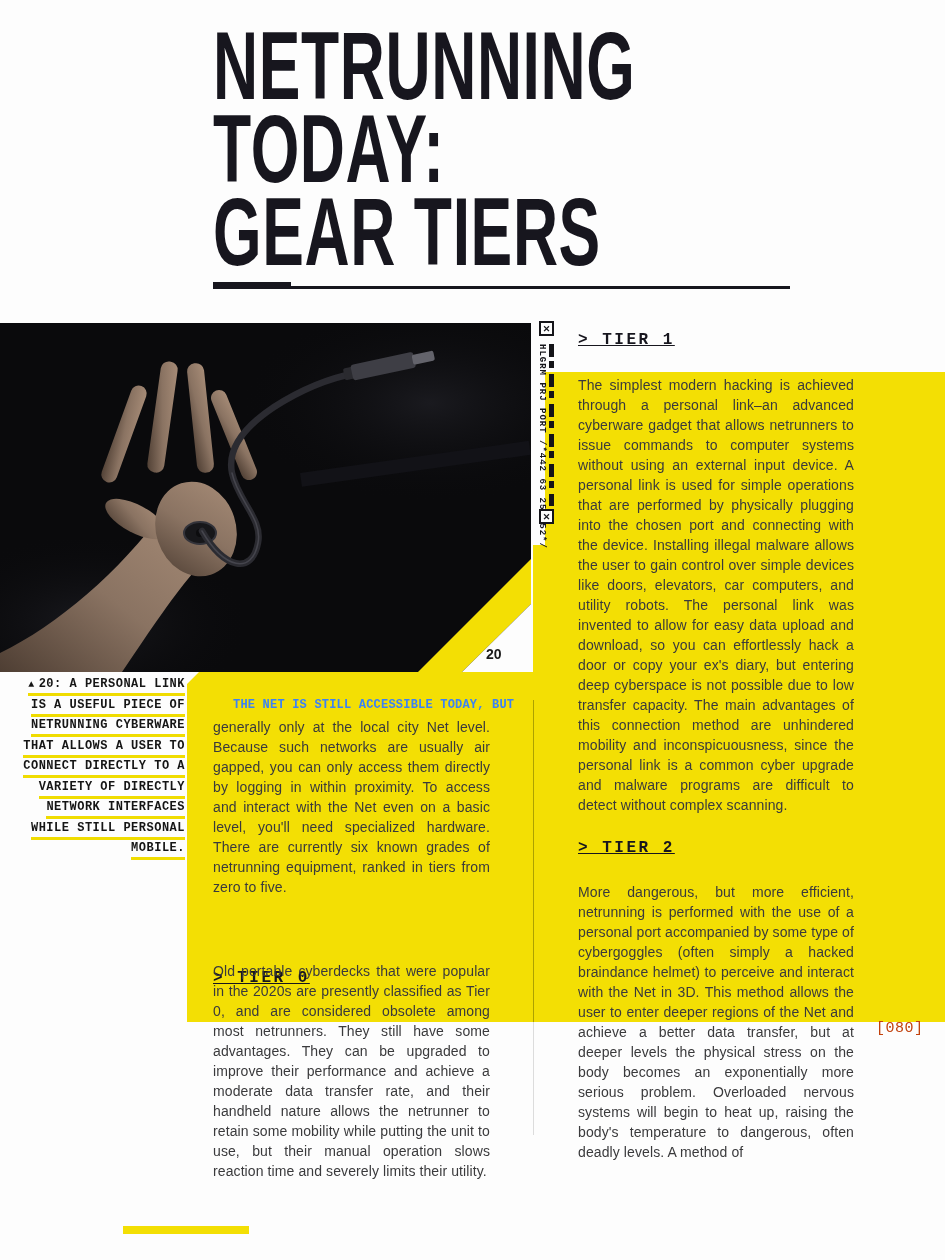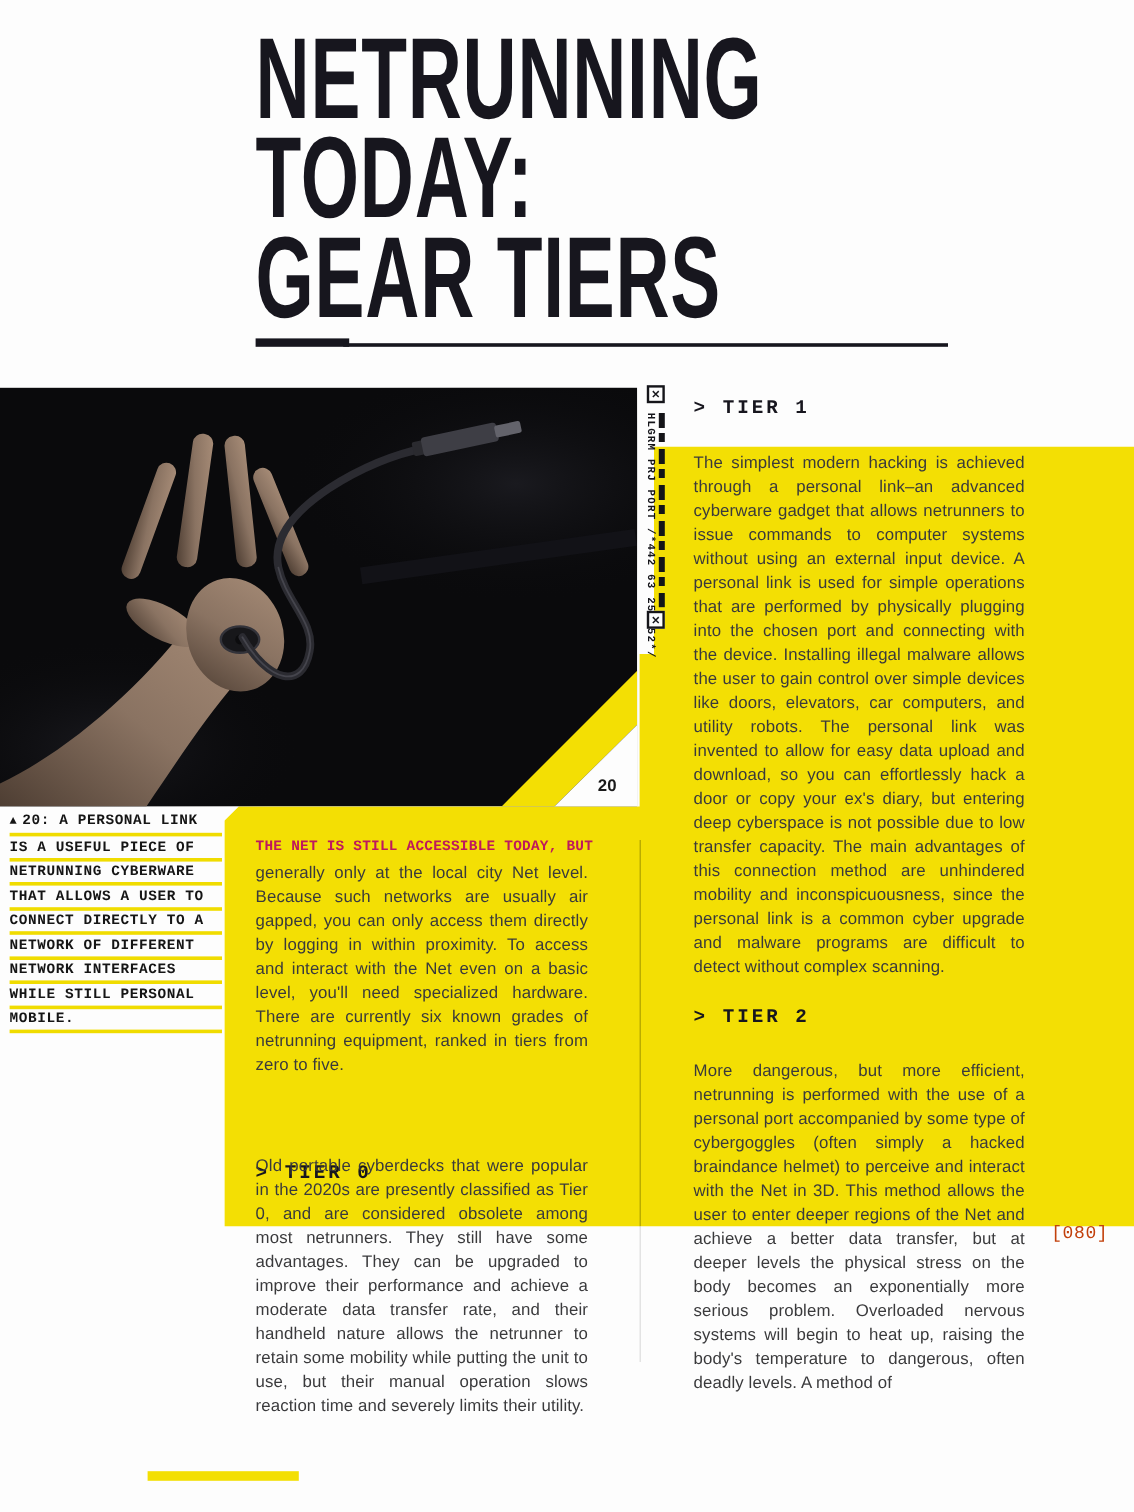--- a/index.html
+++ b/index.html
@@ -44,49 +44,49 @@
     font:bold 9px "Liberation Mono",monospace;letter-spacing:1px;color:#15151A;
     white-space:nowrap;
   }
   .side-dashes{
     left:549px;top:344px;width:5px;height:162px;
     background:repeating-linear-gradient(180deg,#141418 0 13px,transparent 13px 17px,
                #141418 17px 24px,transparent 24px 30px);
   }
 
   
-  .caption{left:8px;top:678px;width:177px;display:flex;flex-direction:column;}
+  .caption{left:8px;top:678px;width:177px;display:flex;flex-direction:column;align-items:flex-end;}
   .caption .cap-line{
     font:bold 12px "Liberation Mono",monospace;letter-spacing:0.5px;color:#151515;
     line-height:13px;padding-bottom:2px;border-bottom:3px solid #F0DC00;margin-bottom:2.5px;
     white-space:nowrap;
   }
   .cap-marker{font-size:10px;margin-right:4px;}
 
   
   .heading{
-    font:bold 16px "Liberation Mono",monospace;letter-spacing:2.5px;color:#17161E;white-space:nowrap;
+    font:bold 16px "Liberation Mono",monospace;letter-spacing:2.5px;color:#17161E;white-space:nowrap;text-decoration:underline;
   }
   .body-text{
     font-size:14px;line-height:20px;text-align:justify;color:#3A3A3C;letter-spacing:0.1px;
   }
   .lead{
-    font:bold 12px "Liberation Mono",monospace;letter-spacing:0.2px;color:#be185d;
-    display:block;margin-bottom:5px;white-space:nowrap;
+    font:bold 12px "Liberation Mono",monospace;letter-spacing:0.2px;color:#3b82f6;
+    display:block;margin-bottom:5px;white-space:nowrap;margin-left:20px;
   }
   .intro{left:213px;top:698px;width:277px;}
   .h-tier0{left:213px;top:921px;margin-top:48px;}
   .p-tier0{left:213px;top:961px;width:277px;}
   .h-tier1{left:578px;top:331px;}
   .p-tier1{left:578px;top:375px;width:276px;}
   .h-tier2{left:578px;top:839px;}
   .p-tier2{left:578px;top:882px;width:276px;}
 
   
-  .badge20{left:486px;top:646px;width:40px;text-align:center;
+  .badge20{left:486px;top:646px;width:40px;text-align:left;
     font:bold 14px "Liberation Sans",sans-serif;color:#1A1A1A;}
   .pagenum{left:876px;top:1020px;font:15px "Liberation Mono",monospace;
     letter-spacing:0.5px;color:#c2410c;}
 
   
   .bottom-bar{left:123px;top:1226px;width:126px;height:8px;background:#F3DF04;}
 </style>
 </head>
 <body>
 
@@ -152,21 +152,21 @@
 <div class="abs side-code">HLGRM PRJ PORT /*442 63 25 552*/</div>
 <div class="abs side-dashes"></div>
 <div class="abs xbox xbox-bottom">✕</div>
 
 <div class="abs caption">
   <div class="cap-line"><span class="cap-marker">▲</span><span>20: A PERSONAL LINK</span></div>
   <div class="cap-line">IS A USEFUL PIECE OF</div>
   <div class="cap-line">NETRUNNING CYBERWARE</div>
   <div class="cap-line">THAT ALLOWS A USER TO</div>
   <div class="cap-line">CONNECT DIRECTLY TO A</div>
-  <div class="cap-line">NETWORK OF DIFFERENT</div>
+  <div class="cap-line">VARIETY OF DIRECTLY</div>
   <div class="cap-line">NETWORK INTERFACES</div>
   <div class="cap-line">WHILE STILL PERSONAL</div>
   <div class="cap-line">MOBILE.</div>
 </div>
 
 <div class="abs intro">
   <span class="lead">THE NET IS STILL ACCESSIBLE TODAY, BUT</span>
   <div class="body-text">generally only at the local city Net level. Because such networks are usually air gapped, you can only access them directly by logging in within proximity. To access and interact with the Net even on a basic level, you'll need specialized hardware. There are currently six known grades of netrunning equipment, ranked in tiers from zero to five.</div>
 </div>
 <div class="abs heading h-tier0">&gt; TIER 0</div>

